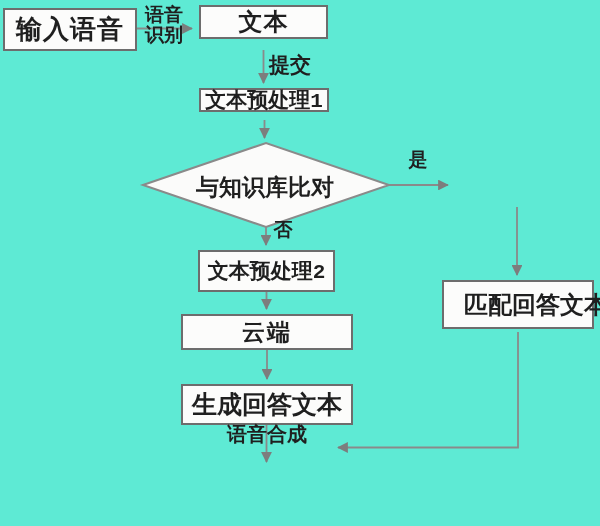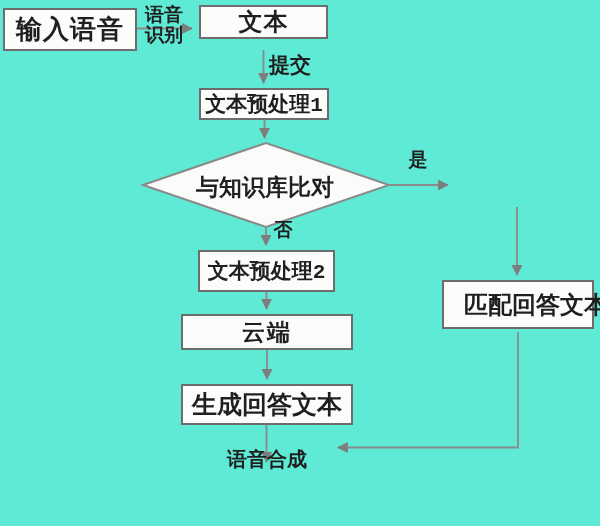--- a/index.html
+++ b/index.html
@@ -37,32 +37,32 @@
   }
   .edge-label {
     position: absolute;
     font-weight: bold;
     text-align: center;
     line-height: 1.05;
     white-space: nowrap;
   }
   .n-input   { left: 3px;   top: 8px;   width: 134px; height: 43px; font-size: 26px; }
   .n-text    { left: 199px; top: 5px;   width: 129px; height: 34px; font-size: 24px; }
-  .n-pre1    { left: 199px; top: 88px;  width: 130px; height: 32px; font-size: 21px; letter-spacing: 0; }
+  .n-pre1    { left: 199px; top: 88px;  width: 130px; height: 24px; font-size: 21px; letter-spacing: 0; }
   .n-faq     { left: 453px; top: 163px; width: 129px; height: 44px; font-size: 25px; letter-spacing: 0; }
   .n-match   { left: 442px; top: 280px; width: 152px; height: 49px; font-size: 24px; letter-spacing: 0; padding-left: 36px; }
   .n-pre2    { left: 198px; top: 250px; width: 137px; height: 42px; font-size: 21px; letter-spacing: 0; }
   .n-cloud   { left: 181px; top: 314px; width: 172px; height: 36px; font-size: 23px; letter-spacing: 2px; }
   .n-gen     { left: 181px; top: 384px; width: 172px; height: 41px; font-size: 25px; letter-spacing: 0; }
   .n-out     { left: 178px; top: 469px; width: 175px; height: 49px; font-size: 27px; letter-spacing: 2px; }
   .l-rec     { left: 140px; top: 7px;   width: 48px;  font-size: 19px; }
   .l-submit  { left: 264px; top: 56px;  width: 52px;  font-size: 21px; }
   .l-yes     { left: 403px; top: 152px; width: 30px;  font-size: 19px; }
   .l-no      { left: 268px; top: 222px; width: 30px;  font-size: 19px; }
-  .l-synth   { left: 217px; top: 450px; width: 100px; font-size: 20px; }
+  .l-synth   { left: 217px; top: 425px; width: 100px; font-size: 20px; }
   .l-diamond { left: 165px; top: 172px; width: 200px; font-size: 23px; font-weight: bold; text-align: center; position: absolute; white-space: nowrap; }
 </style>
 </head>
 <body>
 
 <div class="canvas">
 
   <svg class="connectors" viewBox="0 0 600 526" xmlns="http://www.w3.org/2000/svg">
     <defs>
       <marker id="arrow" markerWidth="7" markerHeight="6" refX="5.5" refY="3" orient="auto" markerUnits="strokeWidth">

